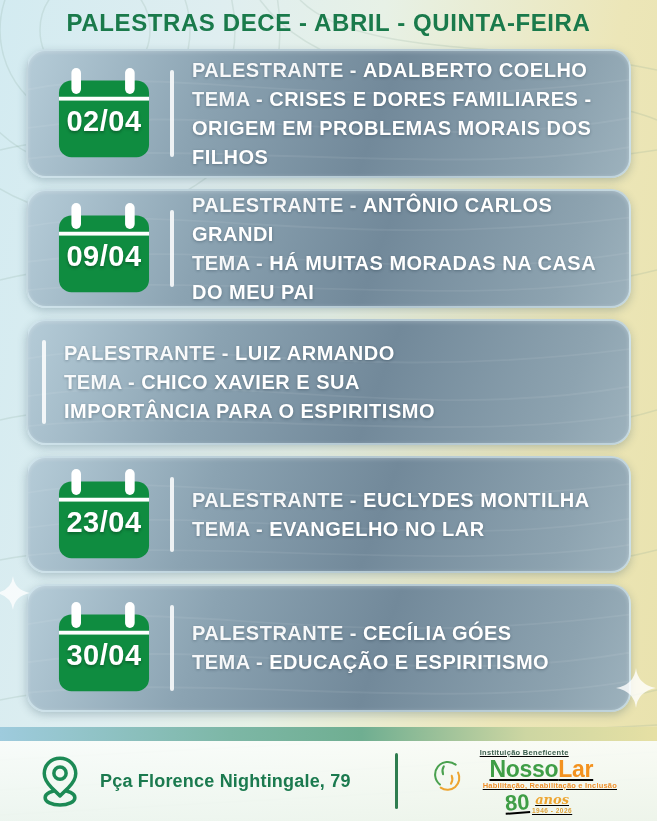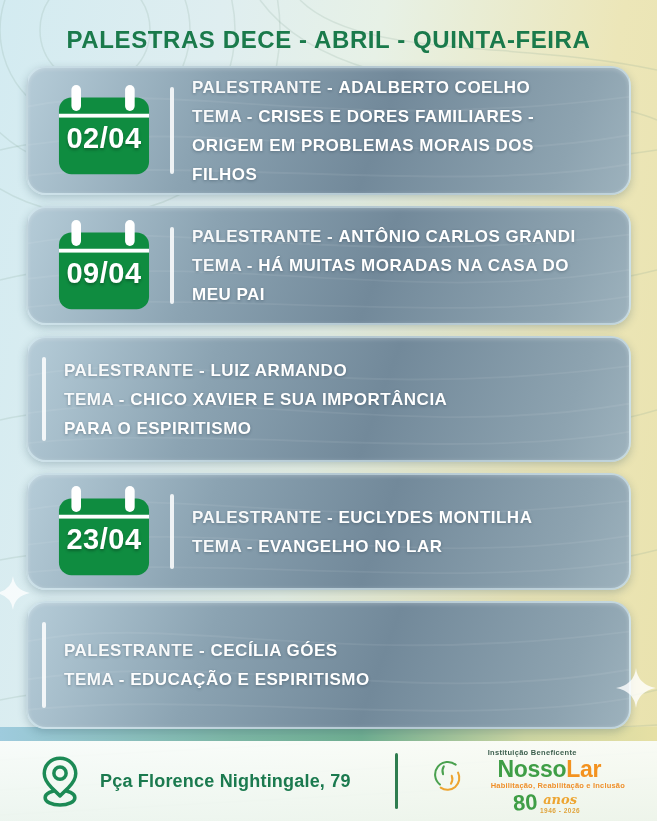--- a/index.html
+++ b/index.html
@@ -4,21 +4,21 @@
 <style>
   html,body{margin:0;padding:0;}
   body{
     width:657px;height:821px;position:relative;overflow:hidden;
     font-family:"Liberation Sans",sans-serif;
     background:linear-gradient(100deg,#d3ebf1 0%,#dfeef0 28%,#e7f1e6 48%,#ece6b8 78%,#e9e2ad 100%);
   }
   .bg-contours{position:absolute;inset:0;z-index:0;pointer-events:none;}
   .content{position:relative;z-index:1;}
   .title{
-    padding-top:26px;text-align:center;
+    padding-top:9px;text-align:center;
     font-size:24px;font-weight:800;letter-spacing:0.6px;
     color:#1a7a4b;
   }
   .cards{margin:12px 26px 0 26px;display:flex;flex-direction:column;gap:11px;}
   .card{
     position:relative;border-radius:20px;display:flex;align-items:center;
     background:linear-gradient(110deg,#b5ccd8 0%,#8ba3b2 30%,#72899a 58%,#8da3b0 88%,#9db2bd 100%);
     border:2px solid rgba(223,241,247,.6);
     box-shadow:0 3px 9px rgba(55,85,105,.28), inset 0 1px 4px rgba(255,255,255,.25);
     padding:8px 18px 8px 12px;box-sizing:border-box;overflow:hidden;
@@ -30,40 +30,40 @@
   .card:nth-child(5){height:128px;}
   .waves{position:absolute;inset:0;width:100%;height:100%;}
   .cal-wrap{position:relative;width:128px;flex:0 0 128px;display:flex;justify-content:center;z-index:1;}
   .cal-date{
     position:absolute;left:50%;top:58%;transform:translate(-50%,-50%);
     color:#fff;font-size:29px;font-weight:800;letter-spacing:0.5px;white-space:nowrap;
     text-shadow:0 2px 3px rgba(0,0,0,.28);
   }
   .vdivider{width:4px;height:calc(100% - 22px);background:rgba(255,255,255,.85);border-radius:2px;margin:0 2px;z-index:1;}
   .card-text{flex:1;padding-left:16px;max-width:404px;z-index:1;
-    color:#fff;font-size:17px;font-weight:700;letter-spacing:0.5px;line-height:29px;
+    color:#fff;font-size:20px;font-weight:700;letter-spacing:0.5px;line-height:29px;
     text-shadow:0 1px 3px rgba(20,40,55,.35);
   }
   .card-text .lbl{font-weight:600;opacity:.93;}
   .card-text .val{font-weight:800;}
   .sparkle{position:absolute;z-index:2;pointer-events:none;}
   .bottom-band{position:absolute;left:0;right:0;bottom:80px;height:14px;z-index:0;
     background:linear-gradient(90deg,#9ecbdd 0%,#7db7a6 35%,#6fae91 55%,#cdd6a2 80%,#e6e0a4 100%);
   }
   .footer{
     position:absolute;left:0;right:0;bottom:0;height:80px;z-index:1;
     background:linear-gradient(180deg,rgba(250,253,250,.93),rgba(238,246,239,.93));
     display:flex;align-items:center;
   }
   .pin{margin-left:32px;flex:0 0 auto;}
   .address{margin-left:12px;color:#1b7a4f;font-weight:800;font-size:18px;line-height:26px;letter-spacing:0.2px;}
   .footer-divider{width:3px;height:56px;background:#2e7d4f;border-radius:2px;margin-left:44px;flex:0 0 auto;}
   .logo{margin-left:30px;display:flex;align-items:flex-start;}
   .logo-hands{margin-top:8px;flex:0 0 auto;}
-  .logo-textcol{margin-left:8px;display:flex;flex-direction:column;align-items:center;}
+  .logo-textcol{margin-left:0;display:flex;flex-direction:column;align-items:center;text-decoration:underline;}
   .logo-tag-top{font-size:7.5px;font-weight:700;color:#3c5f4e;letter-spacing:.3px;align-self:flex-start;margin-left:14px;}
   .logo-name{font-size:23px;font-weight:800;letter-spacing:-0.3px;line-height:24px;}
   .logo-name .nosso{color:#3f9e46;}
   .logo-name .lar{color:#f3921f;}
   .logo-tag-bottom{font-size:7.5px;font-weight:700;color:#ef8f2a;letter-spacing:.2px;padding-left:17px;}
   .anniv{display:flex;align-items:flex-start;margin-top:3px;margin-left:-6px;}
   .anniv-num{font-size:22px;font-weight:800;color:#3f9e46;line-height:20px;transform:rotate(-4deg);}
   .anniv-right{display:flex;flex-direction:column;margin-left:3px;align-items:center;}
   .anniv-word{font-family:"DejaVu Serif",serif;font-style:italic;font-weight:700;font-size:13px;color:#eda531;line-height:13px;}
   .anniv-years{font-size:6.5px;font-weight:700;color:#e0a43c;letter-spacing:.5px;margin-top:1px;}
@@ -183,20 +183,29 @@
     </div>
 
     <div class="card">
       <svg class="waves" viewBox="0 0 605 130" preserveAspectRatio="none">
           <g fill="none" stroke="#ffffff" stroke-opacity="0.07" stroke-width="2">
             <path d="M0 40 C 150 10, 300 70, 605 30"></path>
             <path d="M0 80 C 200 50, 380 110, 605 70"></path>
             <path d="M0 112 C 180 92, 420 132, 605 100"></path>
           </g>
         </svg>
+      <div class="cal-wrap">
+        <svg viewBox="0 0 100 96" width="96" height="92">
+            <rect x="3" y="13" width="94" height="80" rx="13" fill="#0f8c40"></rect>
+            <rect x="3" y="30" width="94" height="4" fill="#ffffff"></rect>
+            <rect x="16" y="0" width="10" height="27" rx="5" fill="#ffffff"></rect>
+            <rect x="72" y="0" width="10" height="27" rx="5" fill="#ffffff"></rect>
+          </svg>
+        <div class="cal-date">30/04</div>
+      </div>
       <div class="vdivider"></div>
       <div class="card-text">
         <div><span class="lbl">PALESTRANTE -</span> <span class="val">CECÍLIA GÓES</span></div>
         <div><span class="lbl">TEMA -</span> <span class="val">EDUCAÇÃO E ESPIRITISMO</span></div>
       </div>
     </div>
 
   </div>
 </div>
 

